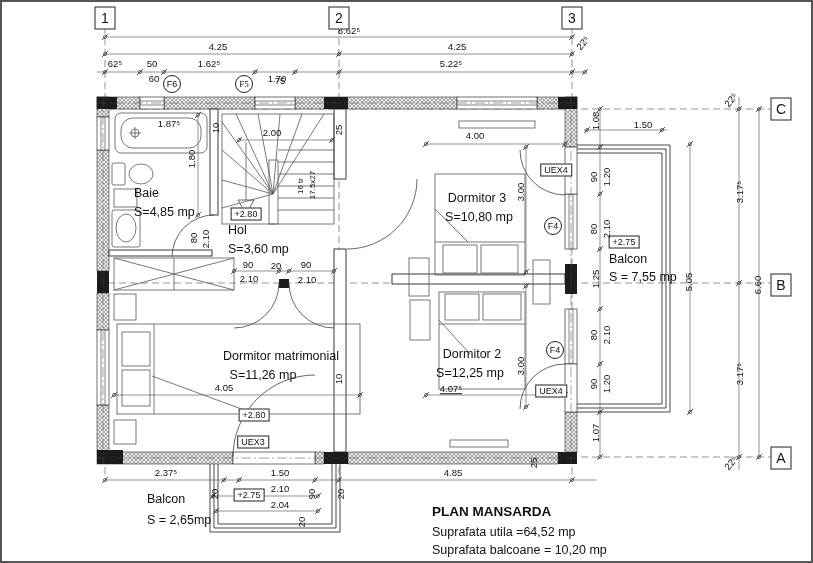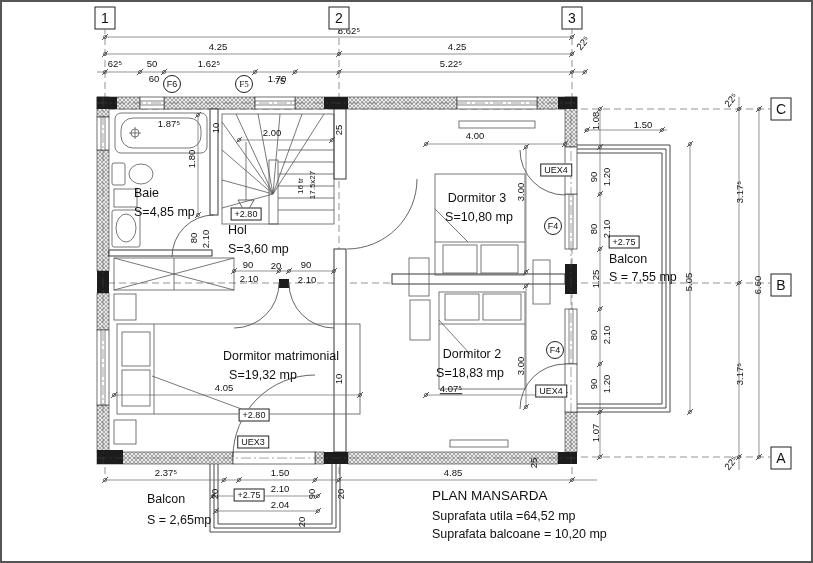--- a/index.html
+++ b/index.html
@@ -13,21 +13,21 @@
   .drs{transform:translate(-50%,-50%) rotate(-90deg);font-size:8px}
   .d45{transform:translate(-50%,-50%) rotate(-50deg)}
   .r{font-size:12.5px}
   .rl{font-size:12.5px;transform:translate(0,-50%)}
   .b{border:1px solid #222;padding:1px 3px;background:#fff;font-size:9px}
   .c{border:1px solid #222;border-radius:50%;width:16px;height:16px;line-height:16px;
      text-align:center;font-size:9px;background:#fff;padding:0}
   .g{border:1.4px solid #222;width:19px;height:21px;line-height:21px;text-align:center;
      font-size:14px;background:#fff;padding:0}
   .title-block{position:absolute;left:430px;top:486px;color:#111}
-  .th{font-weight:normal;font-size:13.5px;margin:0 0 6px 0}
+  .th{font-weight:bold;font-size:13.5px;margin:16px 0 6px 0}
   .tl{font-size:12.5px;margin:0 0 4px 0}
 </style>
 </head>
 <body>
 
 <div id="page">
   <svg id="plan-svg" width="813" height="563" viewBox="0 0 813 563">
     <defs>
       <pattern id="hz" width="4" height="4" patternUnits="userSpaceOnUse">
         <rect width="4" height="4" fill="#e9e9e9"></rect>
@@ -373,27 +373,27 @@
       <div class="ann dr" style="left: 592px; top: 382px;">90</div>
       <div class="ann dr" style="left: 605px; top: 382px;">1.20</div>
       <div class="ann dr" style="left: 594px; top: 431px;">1.07</div>
       <div class="ann dr" style="left: 687px; top: 280px;">5.05</div>
       <div class="ann d45" style="left: 729px; top: 98px;">22⁵</div>
       <div class="ann dr" style="left: 738px; top: 190px;">3.17⁵</div>
       <div class="ann dr" style="left: 756px; top: 283px;">6.60</div>
       <div class="ann dr" style="left: 738px; top: 372px;">3.17⁵</div>
       <div class="ann d45" style="left: 729px; top: 461px;">22⁵</div>
       <div class="ann r" style="left: 279px; top: 354px; text-align: right;">Dormitor matrimonial</div>
-      <div class="ann r" style="left: 261px; top: 373px;">S=19,32 mp</div>
+      <div class="ann r" style="left: 261px; top: 373px;">S=11,26 mp</div>
       <div class="ann d" style="left: 222px; top: 386px;">4.05</div>
       <div class="ann dr" style="left: 337px; top: 377px;">10</div>
       <div class="ann b" style="left: 252px; top: 413px;">+2.80</div>
       <div class="ann b" style="left: 251px; top: 440px;">UEX3</div>
       <div class="ann r" style="left: 470px; top: 352px;">Dormitor 2</div>
-      <div class="ann r" style="left: 468px; top: 371px;">S=18,83 mp</div>
+      <div class="ann r" style="left: 468px; top: 371px;">S=12,25 mp</div>
       <div class="ann d" style="left: 449px; top: 387px; text-decoration: underline;">4.07⁵</div>
       <div class="ann dr" style="left: 519px; top: 364px;">3.00</div>
       <div class="ann c" style="left: 553px; top: 348px;">F4</div>
       <div class="ann b" style="left: 549px; top: 389px;">UEX4</div>
       <div class="ann d" style="left: 164px; top: 471px;">2.37⁵</div>
       <div class="ann rl" style="left: 145px; top: 497px;">Balcon</div>
       <div class="ann rl" style="left: 145px; top: 518px;">S = 2,65mp</div>
       <div class="ann dr" style="left: 213px; top: 492px;">20</div>
       <div class="ann d" style="left: 278px; top: 471px;">1.50</div>
       <div class="ann d" style="left: 278px; top: 487px;">2.10</div>

